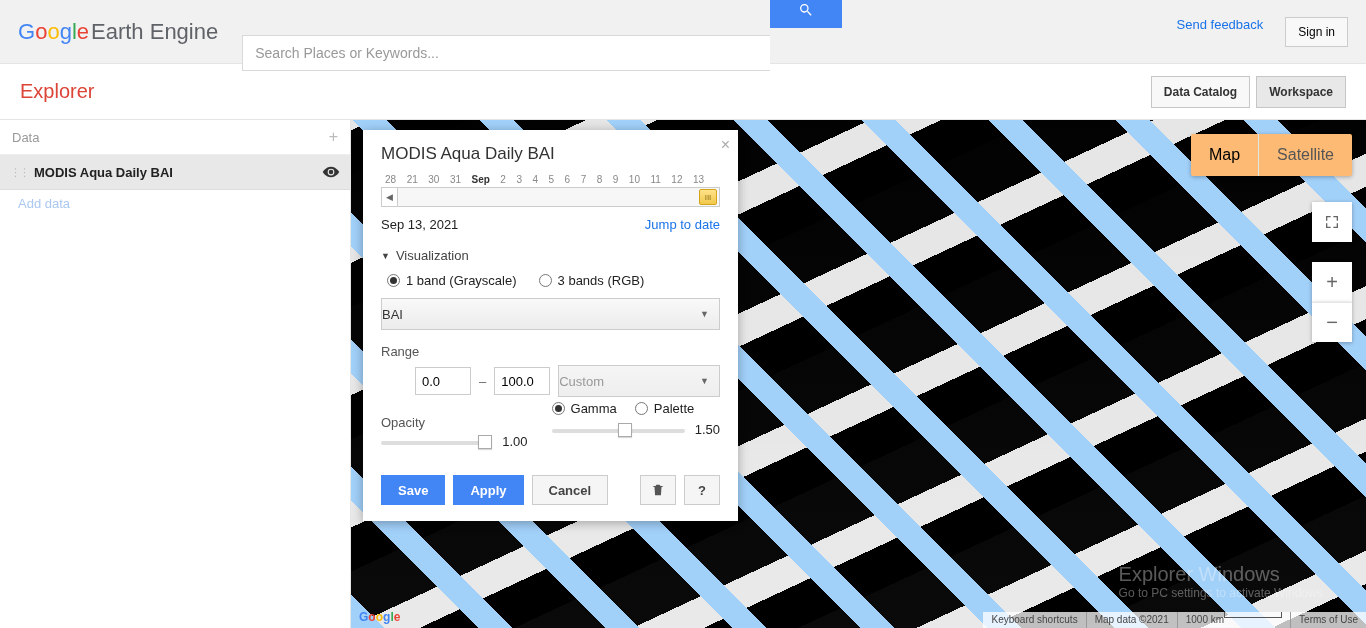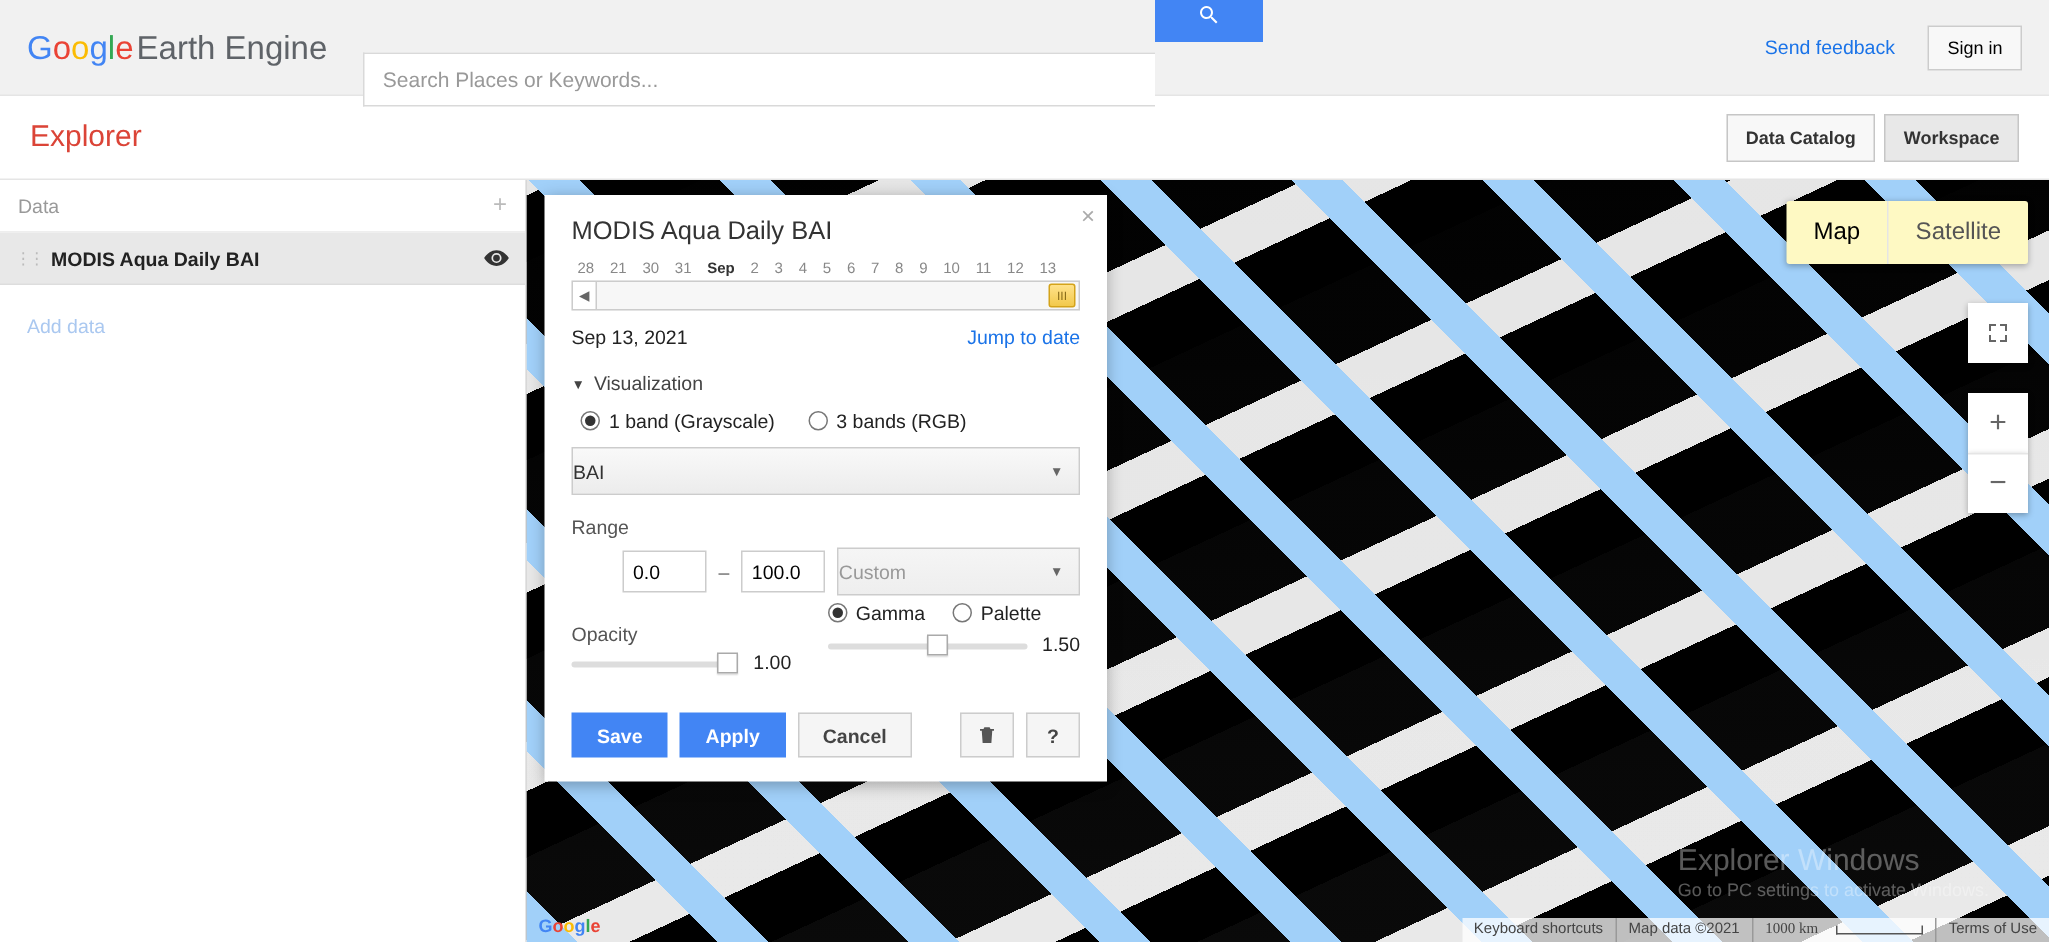--- a/index.html
+++ b/index.html
@@ -9,41 +9,41 @@
 .header { background: #f1f1f1; border-bottom: 1px solid #e5e5e5; height: 64px; display: flex; align-items: center; padding: 0 18px; }
 .logo { display: flex; align-items: baseline; font-size: 22px; margin-right: 24px; }
 .logo .g1 { color: #4285F4; } .logo .g2 { color: #EA4335; } .logo .g3 { color: #FBBC05; }
 .logo .g4 { color: #4285F4; } .logo .g5 { color: #34A853; } .logo .g6 { color: #EA4335; }
 .logo .product { color: #5f6368; font-weight: 300; margin-left: 2px; }
 .search-wrap { display: flex; }
 .search-input { width: 528px; height: 36px; border: 1px solid #d9d9d9; border-right: none; padding: 0 12px; font-size: 14px; color: #555; background:#fff;margin-top:43px; }
 .search-input::placeholder { color: #999; }
 .search-btn { width: 72px; height: 36px; background: #4285F4; border: none; display: flex; align-items: center; justify-content: center; cursor: pointer; }
 .search-btn svg { width: 16px; height: 16px; fill: #fff; }
-.header-right { margin-left: auto; display: flex; align-items: center; gap: 22px; }
+.header-right { margin-left: auto; display: flex; align-items: flex-start; gap: 22px; }
 .feedback { color: #1a73e8; font-size: 13px; cursor: pointer; }
 .signin { background: #f8f8f8; border: 1px solid #ccc; padding: 7px 12px; font-size: 12px; cursor: pointer; }
 
 
 .toolbar { height: 56px; display: flex; align-items: center; padding: 0 20px; border-bottom: 1px solid #e5e5e5; }
 .explorer { color: #DB4437; font-size: 20px; }
 .toolbar-right { margin-left: auto; display: flex; gap: 6px; }
 .tool-btn { padding: 8px 12px; border: 1px solid #c6c6c6; background: #f8f8f8; font-size: 12px; font-weight: bold; cursor: pointer; color:#333; }
 .tool-btn.active { background: #e8e8e8; }
 
 
 .main { display: flex; height: calc(628px - 64px - 56px); }
 .sidebar { width: 351px; border-right: 1px solid #e5e5e5; background: #fff; }
 .data-hdr { padding: 8px 12px; color: #999; font-size: 13px; display: flex; align-items: center; border-bottom: 1px solid #eee; }
 .data-hdr .plus { margin-left: auto; color: #bbb; font-size: 16px; }
 .layer-row { display: flex; align-items: center; padding: 8px 10px; background: #e8e8e8; border-bottom: 1px solid #ddd; cursor: pointer; }
 .drag-handle { color: #bbb; font-size: 11px; letter-spacing: -2px; margin-right: 6px; }
 .layer-name { font-weight: bold; font-size: 13px; }
 .eye { margin-left: auto; width: 18px; height: 18px; }
-.add-data { padding: 20px 18px; color: #aac8f0; font-size: 13px; cursor: pointer; }
+.add-data { padding: 6px 18px; color: #aac8f0; font-size: 13px; cursor: pointer; }
 
 .map-area { flex: 1; position: relative; overflow: hidden; }
 
 
 .map-bg { position: absolute; inset: 0; background:
   repeating-linear-gradient(45deg, #9ec9ee 0 24px, transparent 24px 90px),
   repeating-linear-gradient(-25deg, rgba(0,0,0,0.9) 0 40px, rgba(255,255,255,0.85) 40px 70px, rgba(0,0,0,0.5) 70px 120px),
   linear-gradient(#1a1a1a, #2a2a2a);
   filter: contrast(1.1);
 }
@@ -88,35 +88,35 @@
 .slider-wrap .slider { flex:1; margin:0; }
 .popup-actions { display:flex; gap:8px; margin-top: 26px; }
 .popup-actions .sp { flex:1; }
 .btn { height: 30px; padding: 0 16px; font-size:13px; font-weight:bold; border:1px solid transparent; cursor:pointer; }
 .btn.primary { background:#4285F4; color:#fff; }
 .btn.secondary { background:#f5f5f5; color:#444; border-color:#ccc; }
 .btn.icon { width:36px; padding:0; display:flex; align-items:center; justify-content:center; }
 .btn.icon svg { width:14px; height:14px; fill:#555; }
 
 
-.map-type { position:absolute; right:14px; top:14px; display:flex; background:#fef9c3; border-radius:2px; box-shadow:0 1px 4px rgba(0,0,0,0.3); }
+.map-type { position:absolute; right:14px; top:14px; display:flex; background:#fdba74; border-radius:2px; box-shadow:0 1px 4px rgba(0,0,0,0.3); }
 .map-type div { padding:12px 18px; font-size:16px; cursor:pointer; color:#555; }
 .map-type div.active { color:#000; font-weight:500; }
 .map-type div + div { border-left:1px solid #e5e5e5; }
 .ctrl-stack { position:absolute; right:14px; display:flex; flex-direction:column; }
 .ctrl-box { width:40px; height:40px; background:#fff; box-shadow:0 1px 4px rgba(0,0,0,0.3); display:flex; align-items:center; justify-content:center; cursor:pointer; font-size:20px; color:#666; }
 .ctrl-box + .ctrl-box { border-top:1px solid #e5e5e5; }
 .fullscreen-stack { top: 82px; }
 .zoom-stack { top: 142px; }
 
 
 .map-footer { position:absolute; right:0; bottom:0; display:flex; align-items:center; background:rgba(255,255,255,0.75); font-size:10px; color:#444; height:16px; }
 .map-footer div { padding:0 8px; border-left:1px solid #999; line-height:16px; white-space:nowrap; }
 .map-footer div:first-child { border-left:none; }
-.map-footer .scale { display:flex; align-items:center; gap:12px;font-family:Liberation Serif, serif; }
+.map-footer .scale { display:flex; gap:0; }
 .scale-bar { width:58px; height:6px; border:1px solid #555; border-top:none; }
 
 .watermark { position:absolute; right:40px; bottom:28px; color:rgba(255,255,255,0.35); font-size:20px; text-align:left; pointer-events:none; }
 .watermark .sub { font-size:12px; }
 </style>
 </head>
 <body>
 
 <div class="header">
   <div class="logo">

